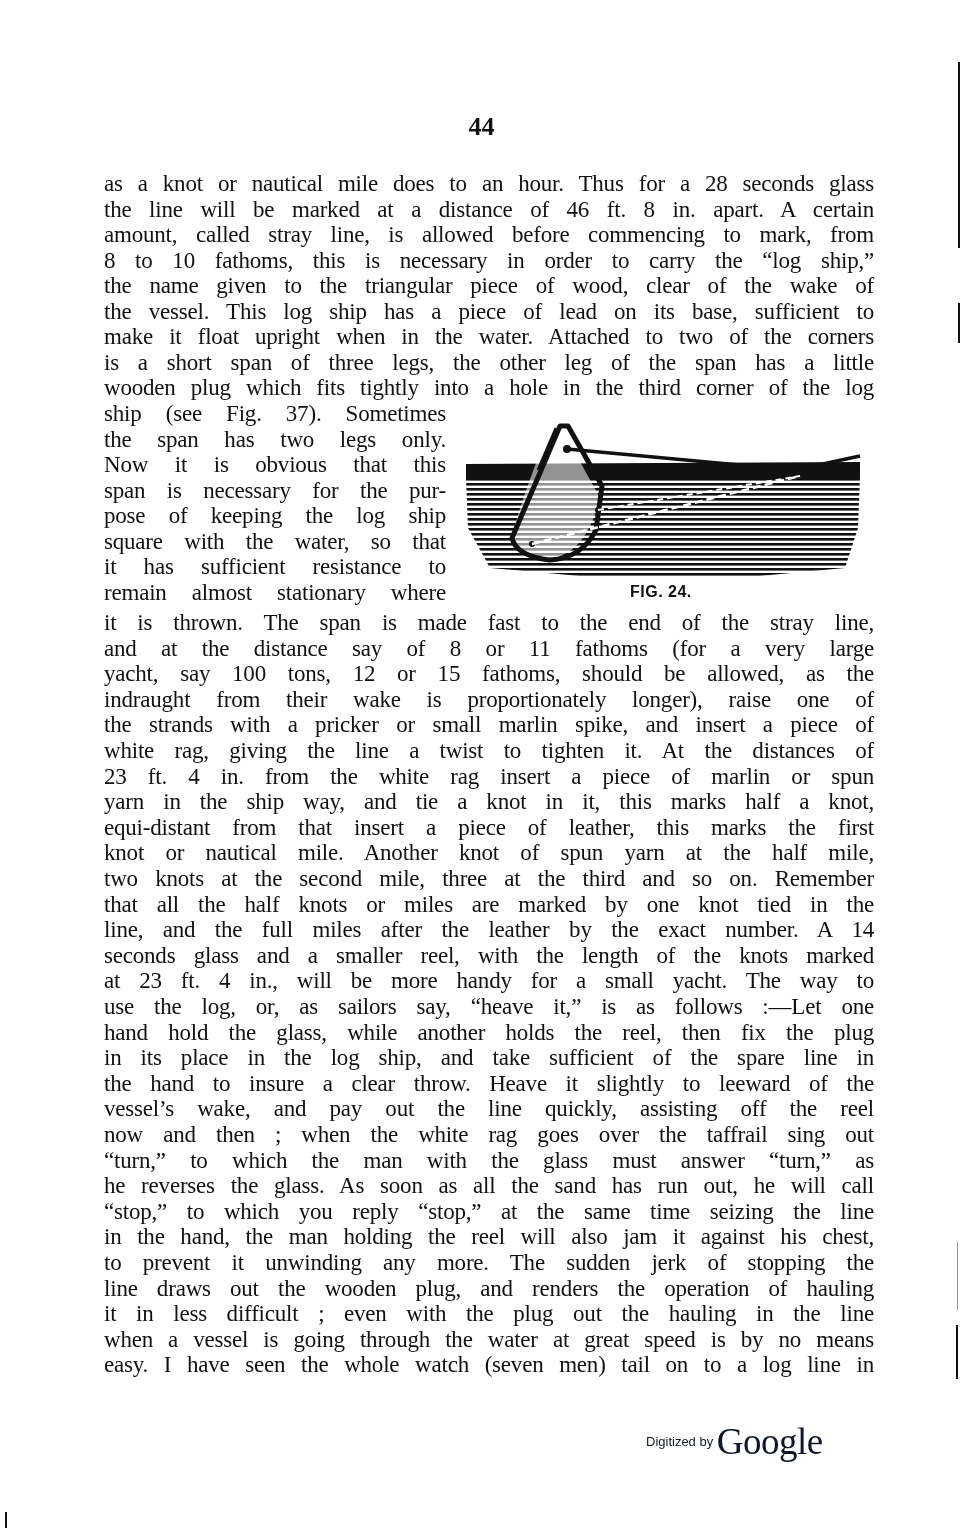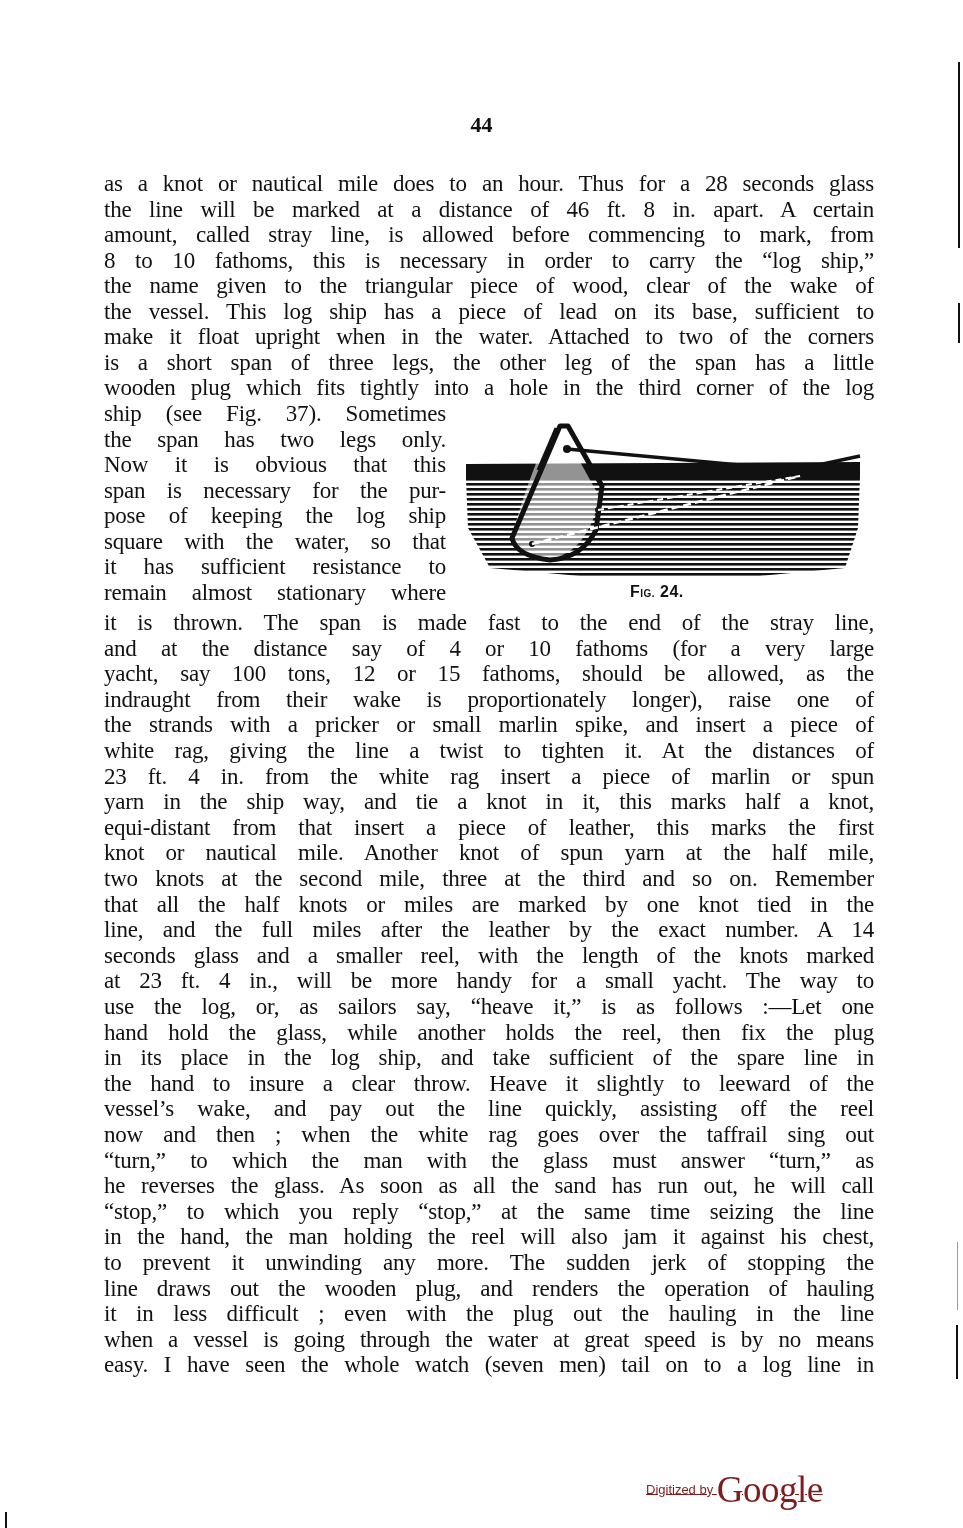--- a/index.html
+++ b/index.html
@@ -3,43 +3,43 @@
   <meta charset="utf-8">
   <style>
     html, body { margin: 0; padding: 0; background: #ffffff; }
     body {
       width: 963px; height: 1528px; position: relative; overflow: hidden;
       font-family: "Liberation Serif", "DejaVu Serif", serif;
       color: #111111;
     }
     .page-number {
       position: absolute; left: 0; width: 963px; top: 112px;
-      text-align: center; font-size: 22px; font-weight: bold; letter-spacing: 0px;
+      text-align: center; font-size: 26px; font-weight: bold; letter-spacing: 0px;
     }
     .line {
       position: absolute; left: 104px; width: 770px;
       font-size: 23px; line-height: 25.6px; height: 25.6px;
       white-space: nowrap; text-align: justify; text-align-last: justify;
       font-weight: normal;
       letter-spacing: -0.2px;
     }
     .line.narrow { width: 342px; }
     .figure {
       position: absolute; left: 460px; top: 418px; width: 410px; height: 170px;
     }
     .figure svg { width: 100%; height: 100%; display: block; }
     .fig-caption {
       position: absolute; left: 630px; top: 583px;
       font-family: "Liberation Sans", "DejaVu Sans", sans-serif;
       font-weight: bold; font-size: 16px; letter-spacing: 0.5px;
     }
-    .fig-caption .sc { font-size: 10px; }
+    .fig-caption .sc { font-size: 16px; }
     .watermark {
-      position: absolute; left: 646px; top: 1468px;
-      color: #7f1d1d; white-space: nowrap; text-decoration: underline;
+      position: absolute; left: 646px; top: 1420px;
+      color: #0f172a; white-space: nowrap;
     }
     .watermark .small {
       font-family: "Liberation Sans", "DejaVu Sans", sans-serif;
       font-size: 13px; vertical-align: middle;
     }
     .watermark .big {
       font-family: "Liberation Serif", "DejaVu Serif", serif;
       font-size: 37px; vertical-align: middle; letter-spacing: -0.5px;
     }
     .edge-mark { position: absolute; background: #111; }
@@ -96,21 +96,21 @@
     <path d="M107 31 L335 52 L400 38" fill="none" stroke="#111" stroke-width="3.5"></path>
 
     <path d="M72 126 L340 58" fill="none" stroke="#fff" stroke-width="2.5" stroke-dasharray="8 4"></path>
     <path d="M138 92 L340 58" fill="none" stroke="#fff" stroke-width="2" stroke-dasharray="6 4"></path>
   </svg>
 </div>
 <div class="fig-caption"><span>F</span><span class="sc">IG.</span><span> 24.</span></div>
 
 <div>
   <div class="line" style="top:610px">it is thrown.  The span is made fast to the end of the stray line,</div>
-  <div class="line" style="top:636px">and at the distance say of 4 or 10 fathoms (for a very large</div>
+  <div class="line" style="top:636px">and at the distance say of 8 or 11 fathoms (for a very large</div>
   <div class="line" style="top:661px">yacht, say 100 tons, 12 or 15 fathoms, should be allowed, as the</div>
   <div class="line" style="top:687px">indraught from their wake is proportionately longer), raise one of</div>
   <div class="line" style="top:712px">the strands with a pricker or small marlin spike, and insert a piece of</div>
   <div class="line" style="top:738px">white rag, giving the line a twist to tighten it.  At the distances of</div>
   <div class="line" style="top:764px">23 ft. 4 in. from the white rag insert a piece of marlin or spun</div>
   <div class="line" style="top:789px">yarn in the ship way, and tie a knot in it, this marks half a knot,</div>
   <div class="line" style="top:815px">equi-distant from that insert a piece of leather, this marks the first</div>
   <div class="line" style="top:840px">knot or nautical mile.  Another knot of spun yarn at the half mile,</div>
   <div class="line" style="top:866px">two knots at the second mile, three at the third and so on.  Remember</div>
   <div class="line" style="top:892px">that all the half knots or miles are marked by one knot tied in the</div>

